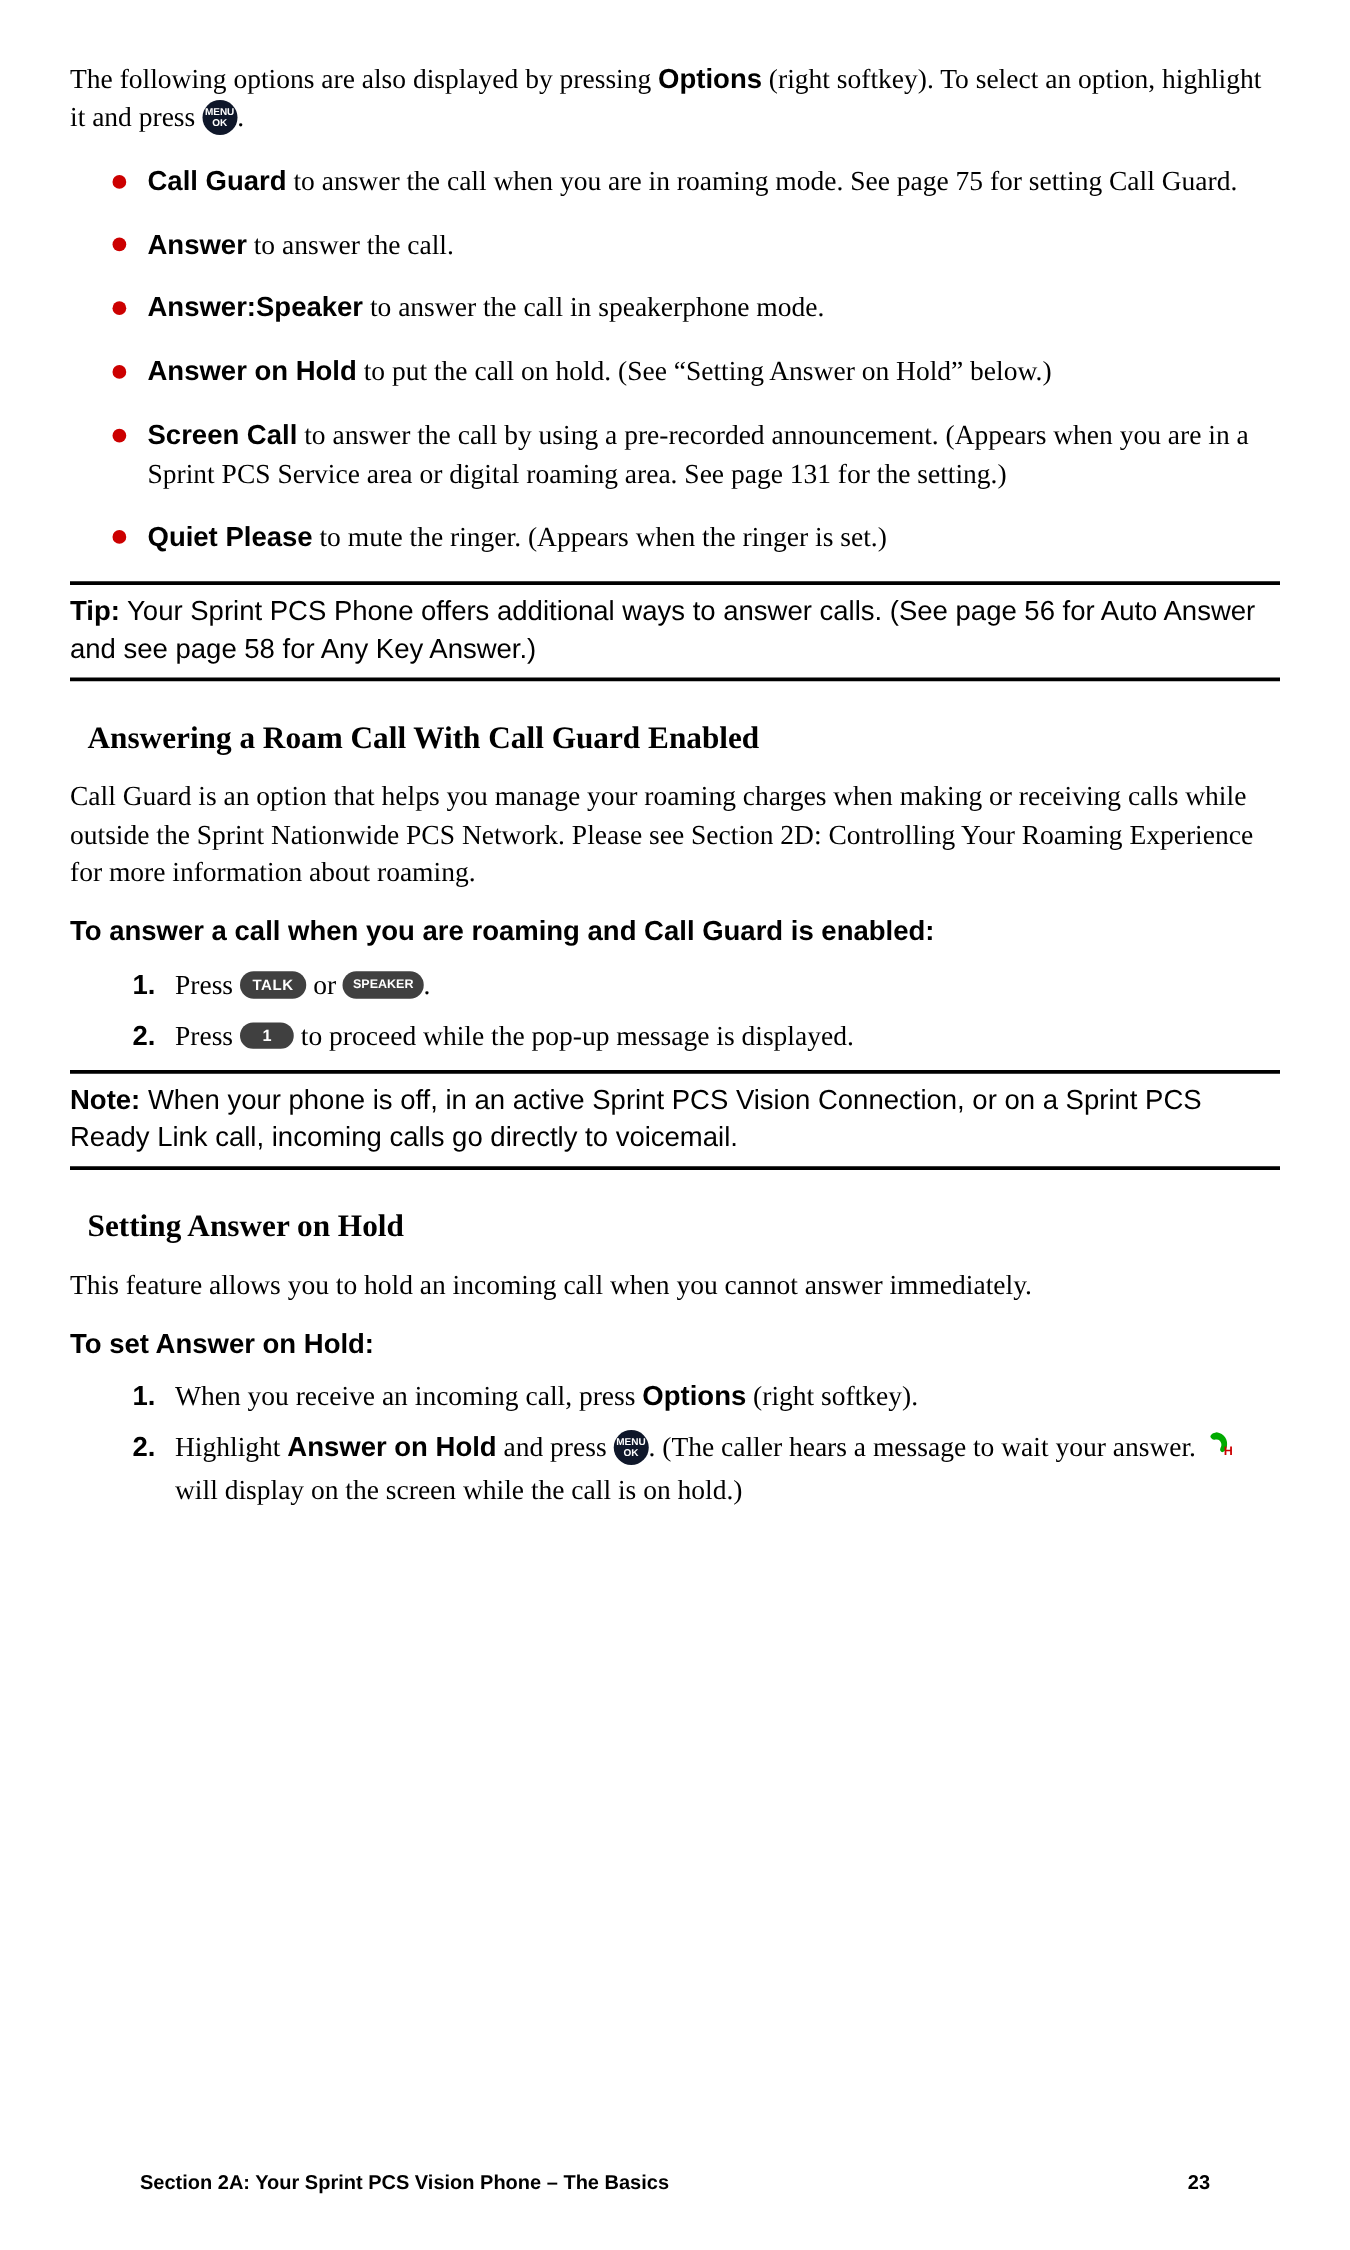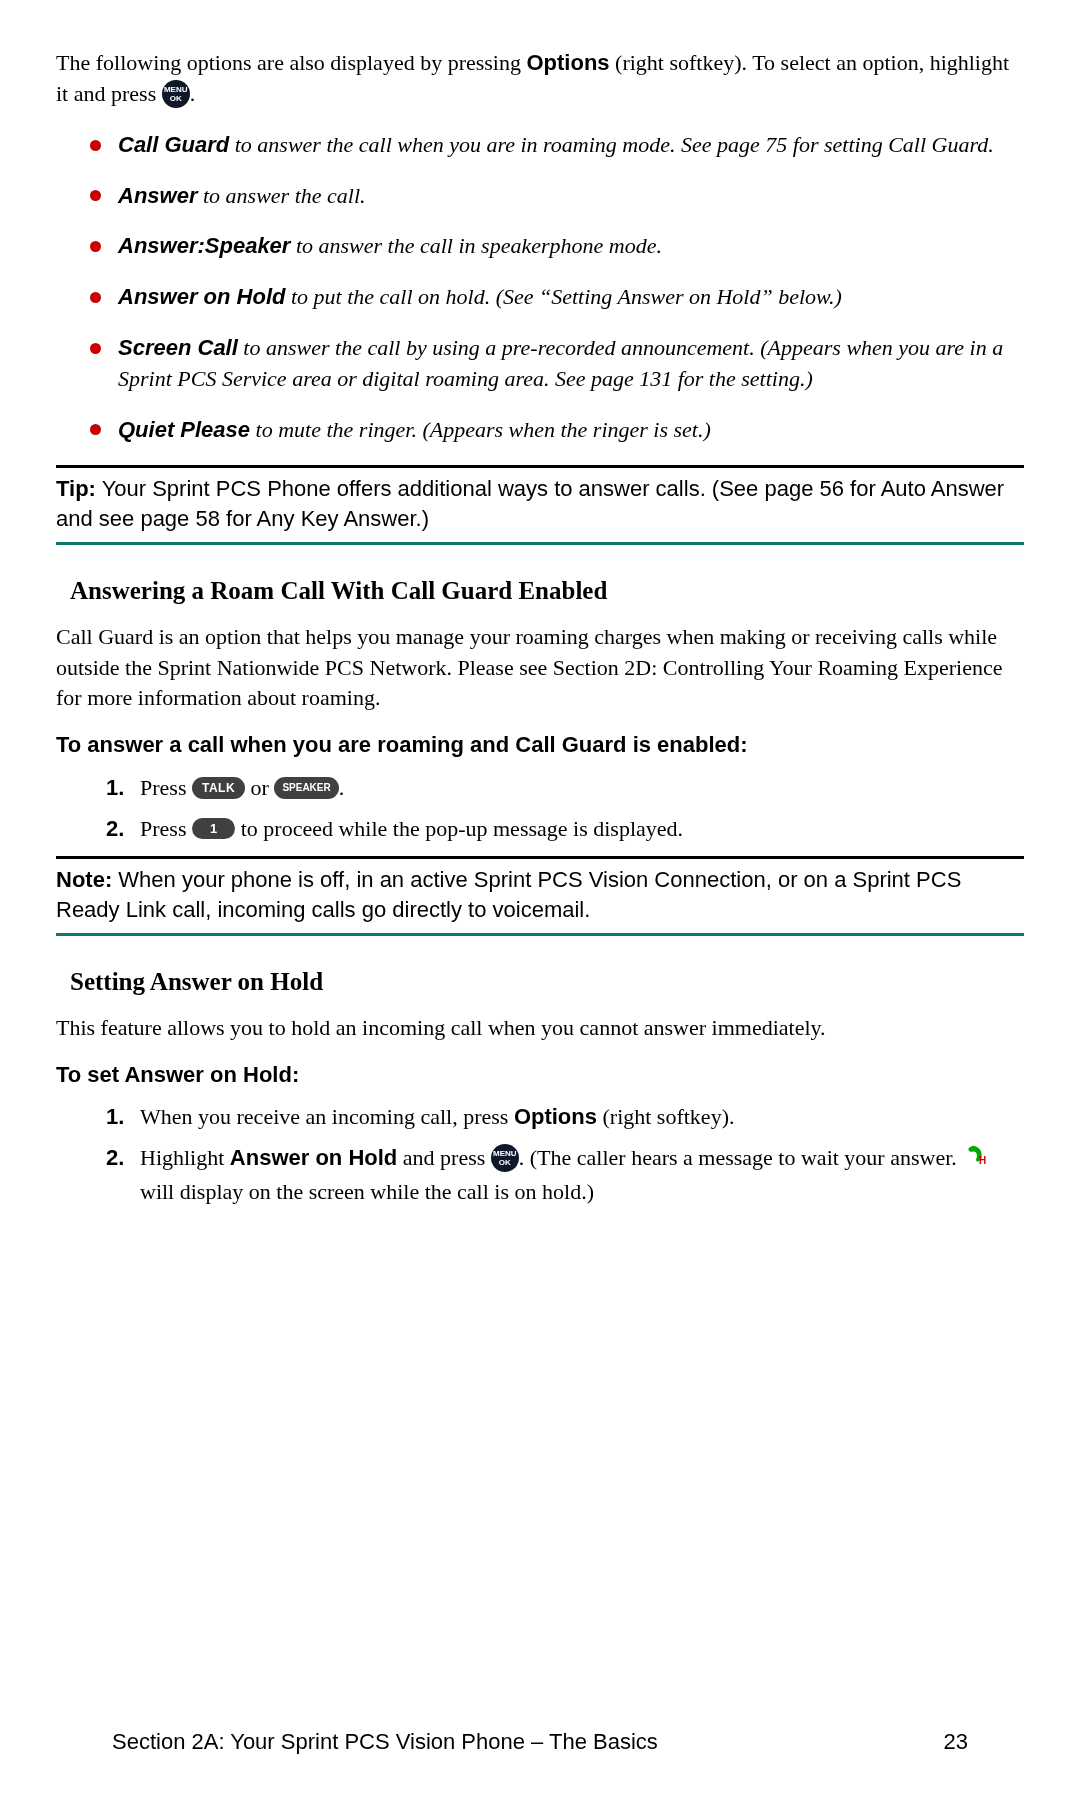--- a/index.html
+++ b/index.html
@@ -23,34 +23,33 @@
   }
   ul.bullets {
     list-style: none;
     padding: 0 0 0 34px;
     margin: 0 0 12px 0;
   }
   ul.bullets li {
     position: relative;
     padding-left: 28px;
     margin: 20px 0;
-    font-style: italic;
   }
   ul.bullets li::before {
     content: "";
     position: absolute;
     left: 0;
     top: 0.45em;
     width: 11px;
     height: 11px;
     background: #c00;
     border-radius: 50%;
   }
   .rule-top { border-top: 3px solid #000; margin-top: 8px; }
-  .rule-bot { border-bottom: 3px solid #0f766e; margin-bottom: 26px; }
+  .rule-bot { border-bottom: 3px solid #000000; margin-bottom: 26px; }
   .callout {
     font-family: 'Arial Narrow', Arial, sans-serif;
     font-stretch: condensed;
     font-size: 22px;
     padding: 6px 0 8px 0;
     line-height: 1.35;
   }
   h2.sub {
     font-family: Liberation Serif, serif;
     font-weight: bold;
@@ -137,22 +136,22 @@
     top: -2px;
   }
   .footer {
     position: absolute;
     bottom: 42px;
     left: 56px;
     right: 56px;
     display: flex;
     justify-content: space-between;
     font-family: 'Arial Narrow', Arial, sans-serif;
-    font-weight: normal;
-    font-size: 22px;
+    font-weight: bold;
+    font-size: 16px;
   }
   .page-wrap { position: relative; min-height: 1752px; }
 </style>
 </head>
 <body>
 <div class="page-wrap">
 
 <p class="intro">
   <span>The following options are also displayed by pressing </span><strong class="sans">Options</strong><span> (right softkey). To select an option, highlight it and press </span><span class="menu-ok"><span>MENU</span><br><span>OK</span></span><span>.</span>
 </p>

